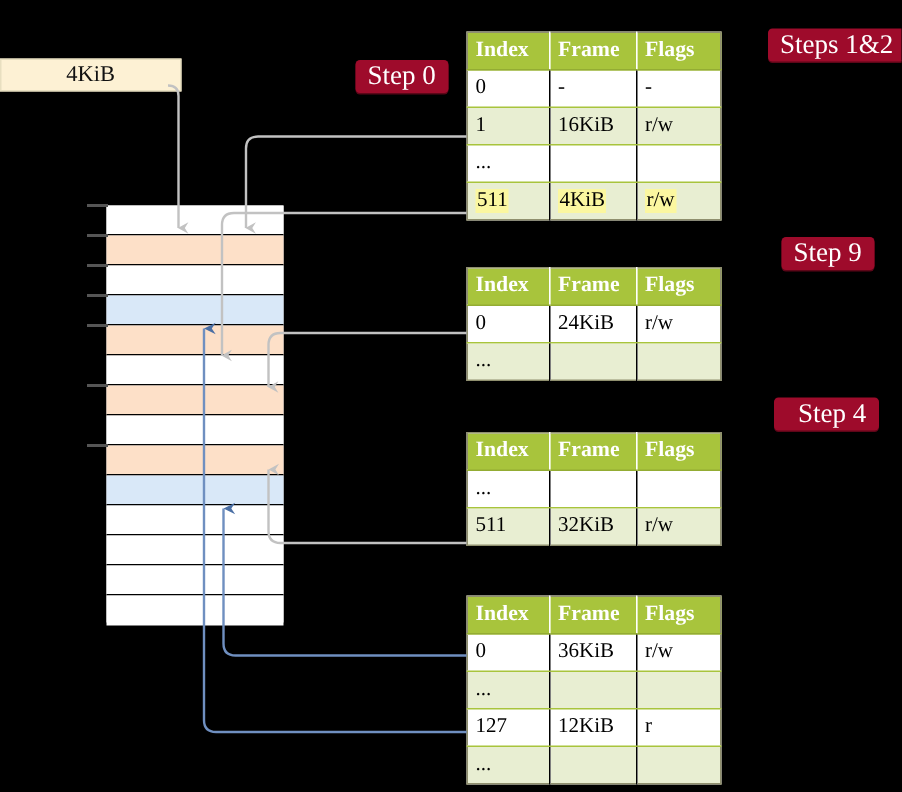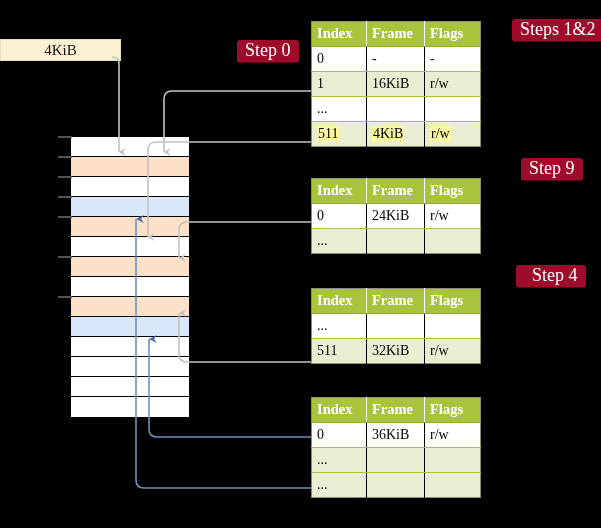--- a/index.html
+++ b/index.html
@@ -250,20 +250,25 @@
         <tr class="plain">
           <td>0</td>
           <td>36KiB</td>
           <td>r/w</td>
         </tr>
         <tr class="alt">
           <td>...</td>
           <td></td>
           <td></td>
         </tr>
+        <tr class="plain">
+          <td>127</td>
+          <td>12KiB</td>
+          <td>r</td>
+        </tr>
         <tr class="alt">
           <td>...</td>
           <td></td>
           <td></td>
         </tr>
       </tbody>
     </table>
 
   <svg class="wires" viewBox="0 0 601 528">
     <defs>

